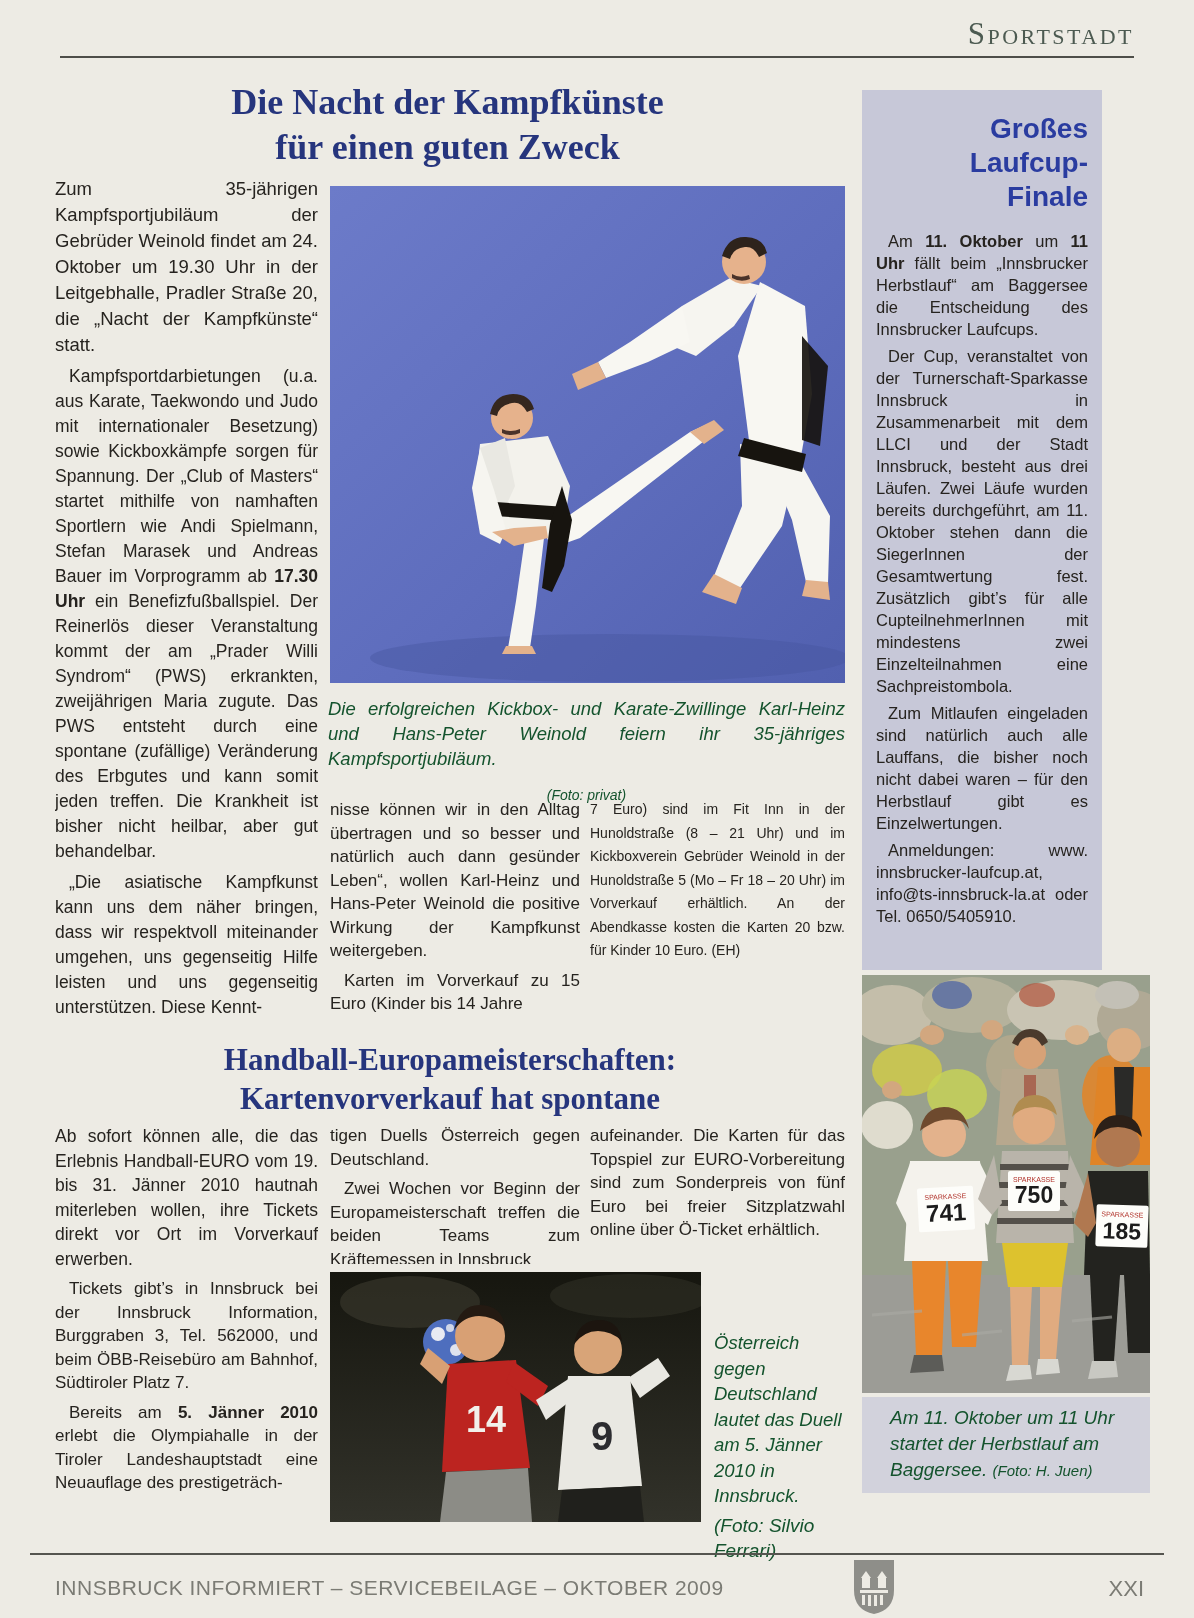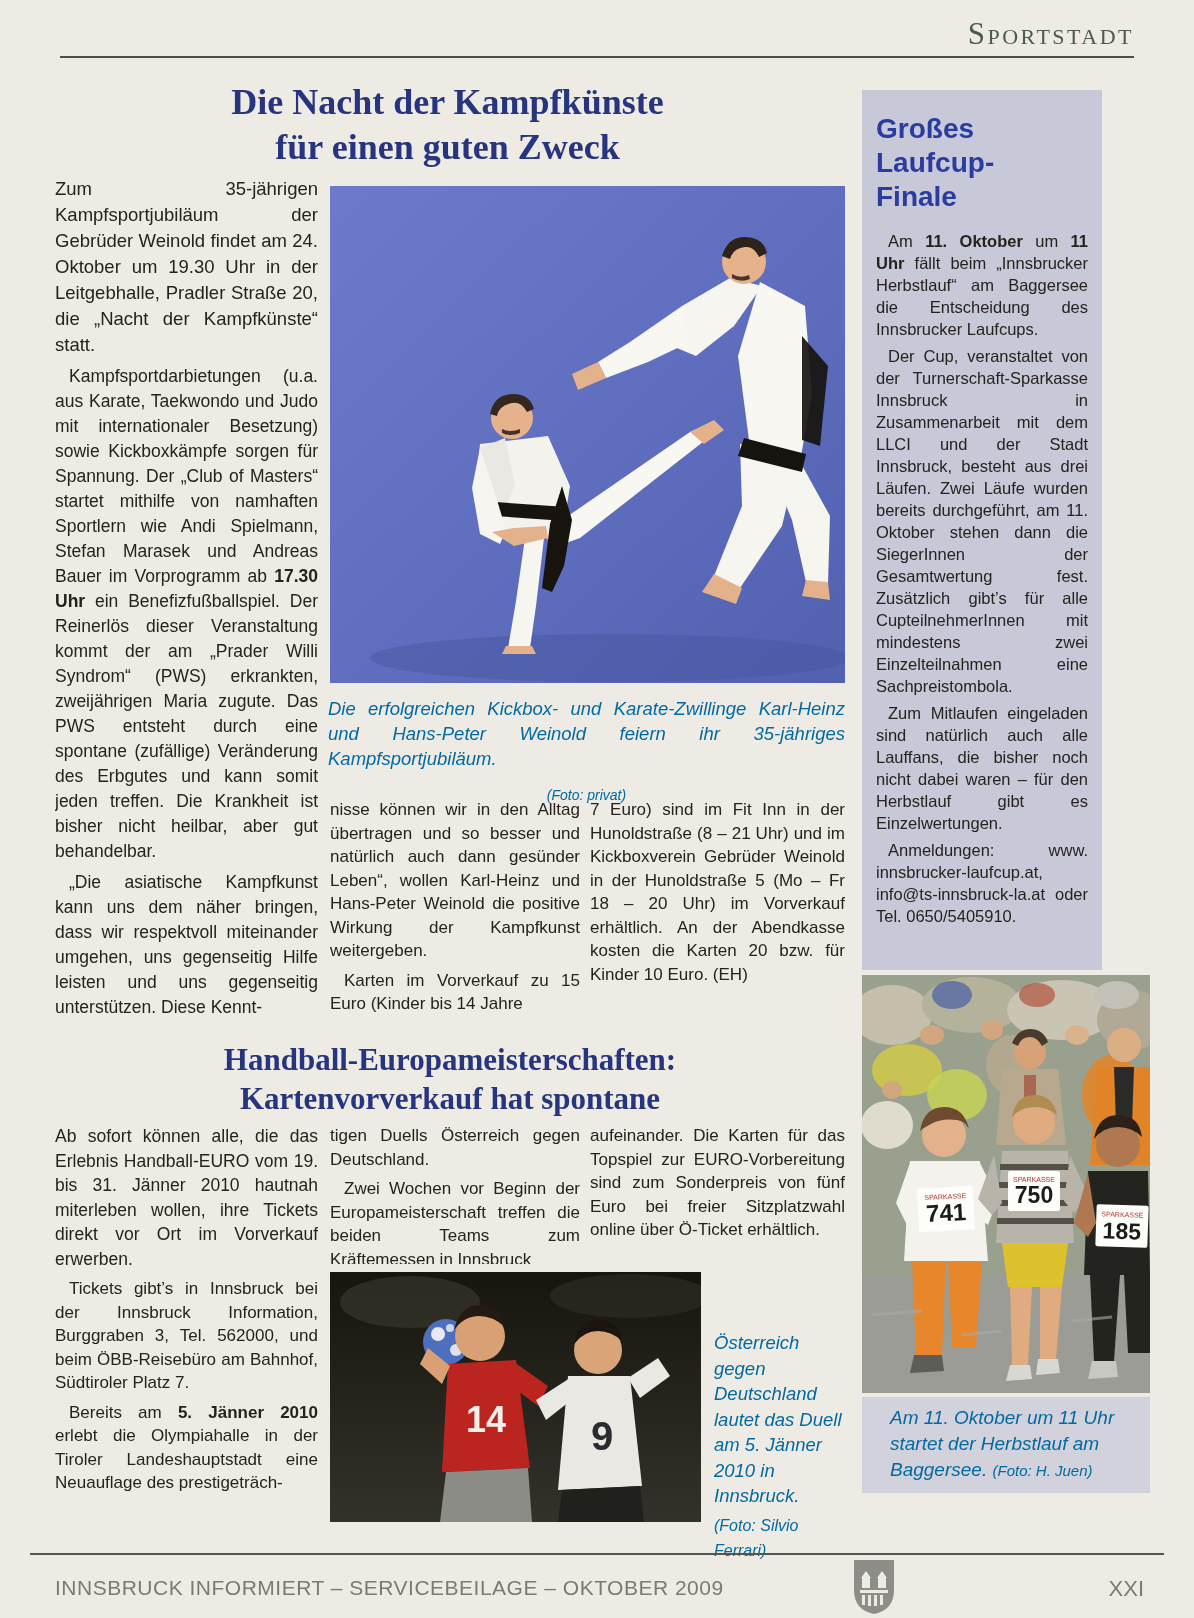--- a/index.html
+++ b/index.html
@@ -23,50 +23,50 @@
   .headline1{top:80px; left:135px; width:625px; font-size:36px; line-height:45px;}
   .headline2{top:1040px; left:100px; width:700px; font-size:31px; line-height:39px;}
   
   .col{position:absolute; text-align:justify; overflow:hidden;}
   .col p{margin:0 0 6px 0;}
   .col p.ind{text-indent:14px;}
   .col p.lead{font-weight:400; text-indent:0;}
   .a1c1{top:176px; left:55px;  width:263px; height:840px; font-size:17.5px; line-height:25px;}
   .a1c1 p.lead{font-size:18.5px; line-height:26px;}
   .a1c2{top:798px; left:330px; width:250px; height:242px; font-size:17px; line-height:23.5px;}
-  .a1c3{top:798px; left:590px; width:255px; height:242px; font-size:17px; line-height:23.5px;}
+  .a1c3{top:798px; left:590px; width:255px; height:242px; font-size:14px; line-height:23.5px;}
   .a2c1{top:1124px; left:55px;  width:263px; height:422px; font-size:17px; line-height:23.5px;}
   .a2c1 p.lead{font-size:17.5px; line-height:24.5px;}
   .a2c2{top:1124px; left:330px; width:250px; height:140px; font-size:17px; line-height:23.5px;}
   .a2c3{top:1124px; left:590px; width:255px; height:145px; font-size:17px; line-height:23.5px;}
   
   .photo{position:absolute; display:block;}
   .photo svg{display:block;}
   .photo1{top:186px; left:330px; width:515px; height:497px;}
   .photo2{top:975px; left:862px; width:288px; height:418px;}
   .photo3{top:1272px; left:330px; width:371px; height:250px;}
   
-  .caption{font-style:italic; color:#0369a1;}
+  .caption{font-style:italic; color:#14532d;}
   .caption1{position:absolute; top:696px; left:328px; width:517px; font-size:18.5px; line-height:25px; text-align:justify;}
   .caption1 .credit{display:block; text-align:center; font-size:14px; margin-top:12px;}
   .caption3{position:absolute; top:1330px; left:714px; width:132px; font-size:18.5px; line-height:25.5px;}
-  .caption3 .credit{display:block; font-size:16px; margin-top:4px;}
+  .caption3 .credit{display:block; font-size:19px; margin-top:4px;}
   .caption2{
     position:absolute; top:1397px; left:862px; width:288px; height:96px;
     background:#d2d2dc; box-sizing:border-box; padding:8px 28px;
     font-size:19px; line-height:26px;
   }
   .caption2 .credit{font-size:15px;}
   
   .sidebar{
     position:absolute; top:90px; left:862px; width:240px; height:880px;
     background:#c7c8d8; box-sizing:border-box; padding:14px 14px 6px 14px; overflow:hidden;
   }
   .sidebar-title{
-    text-align:left; font-weight:700; font-size:28px; line-height:34px;
+    text-align:right; font-weight:700; font-size:28px; line-height:34px;
     color:#2a3ca0; margin:8px 0 16px 0;
   }
   .sidebar-body{font-size:16.5px; line-height:22px; text-align:justify; overflow-wrap:anywhere;}
   .sidebar-body p{margin:0 0 5px 0;}
   .sidebar-body p.ind{text-indent:12px;}
   
   .footer-rule{position:absolute; top:1553px; left:30px; width:1134px; border-top:2px solid #55554f;}
   .footer-title{position:absolute; top:1576px; left:55px; font-size:21px; letter-spacing:0.5px; color:#7b7b74;}
   .page-number{position:absolute; top:1576px; right:50px; font-size:22px; color:#7b7b74;}
   .crest{position:absolute; top:1558px; left:852px; width:44px; height:58px;}

